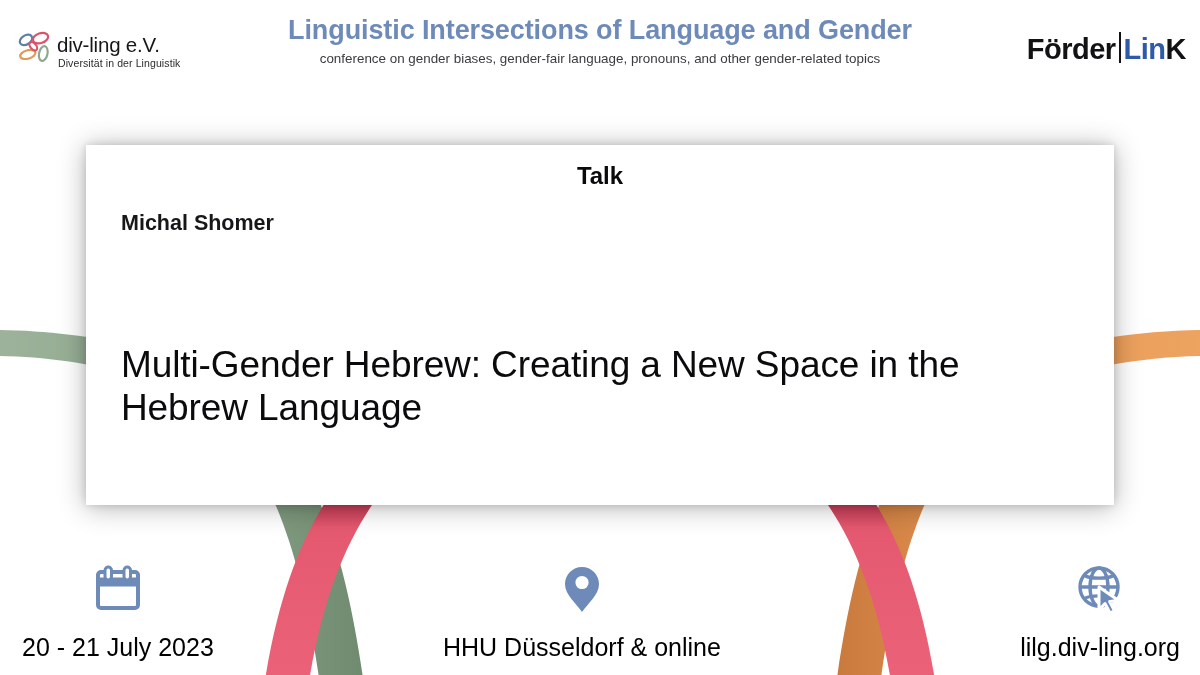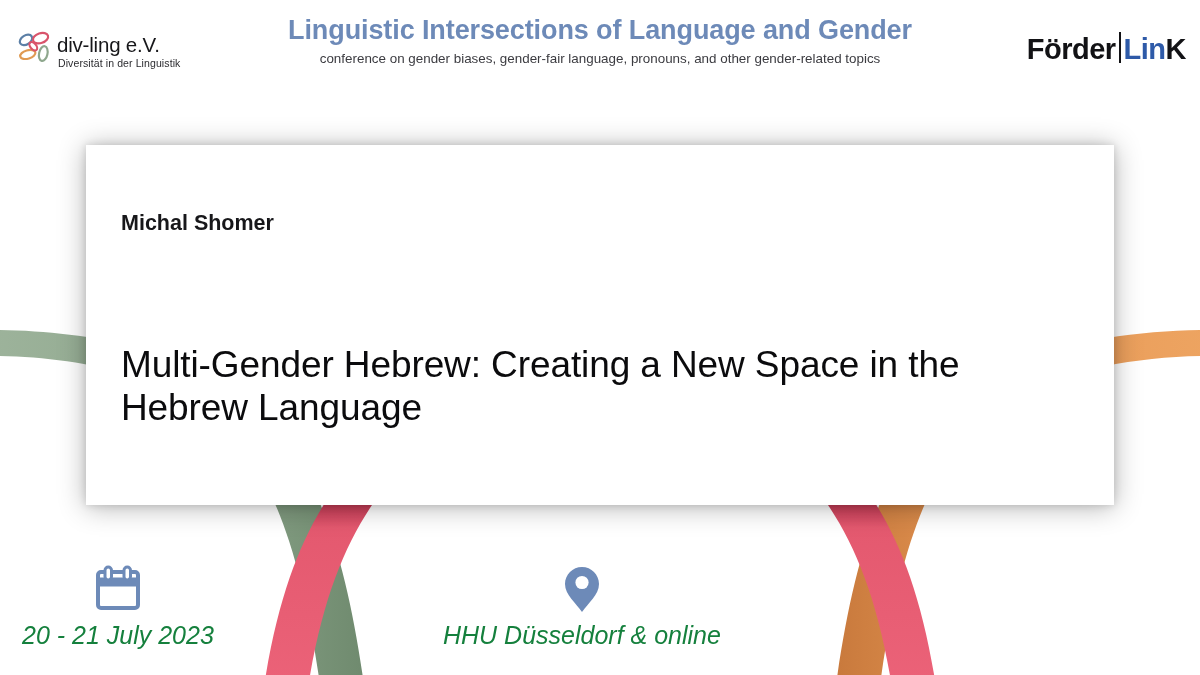--- a/index.html
+++ b/index.html
@@ -150,25 +150,24 @@
   .foot-item {
     position: absolute;
     display: flex;
     flex-direction: column;
     align-items: center;
   }
   .foot-item .ficon { height: 52px; display: flex; align-items: center; justify-content: center; }
   .foot-label {
     font-size: 25px;
     font-weight: 400;
-    color: #15803d;
+    color: #000000;
     line-height: 32px;
     white-space: nowrap;
-    margin-top: 4px;
-    font-style: italic;
+    margin-top: 16px;
   }
   .fi-date { left: 22px; top: 8px; }
   .fi-venue { left: 443px; top: 8px; }
   .fi-web  { right: 20px; top: 8px; }
 </style>
 </head>
 <body>
 
 <div class="slide">
 
@@ -246,20 +245,21 @@
 
     <div class="funder">
       <span class="f-black">Förder</span>
       <span class="f-bar"></span>
       <span class="f-blue">Lin</span>
       <span class="f-black">K</span>
     </div>
   </div>
 
   <div class="card">
+    <div class="card-type">Talk</div>
     <div class="card-author">Michal Shomer</div>
     <div class="card-title">Multi-Gender Hebrew: Creating a New Space in the Hebrew Language</div>
   </div>
 
   <div class="footer">
 
     <div class="foot-item fi-date">
       <span class="ficon">
         <svg width="54" height="50" viewBox="0 0 54 50">
           <rect x="7" y="8" width="40" height="36" rx="3" ry="3" fill="none" stroke="#6d8ab8" stroke-width="4"></rect>
@@ -274,15 +274,30 @@
     <div class="foot-item fi-venue">
       <span class="ficon">
         <svg width="44" height="52" viewBox="0 0 44 52">
           <path d="M22 4 C12.6 4 5 11.6 5 21 C5 32 16 40 22 49 C28 40 39 32 39 21 C39 11.6 31.4 4 22 4 Z" fill="#6d8ab8"></path>
           <circle cx="22" cy="19.5" r="6.6" fill="#ffffff"></circle>
         </svg>
       </span>
       <span class="foot-label">HHU Düsseldorf &amp; online</span>
     </div>
 
+    <div class="foot-item fi-web">
+      <span class="ficon">
+        <svg width="54" height="52" viewBox="0 0 54 52">
+          <g fill="none" stroke="#6d8ab8" stroke-width="3.4">
+            <circle cx="26" cy="24" r="19"></circle>
+            <ellipse cx="26" cy="24" rx="9" ry="19"></ellipse>
+            <path d="M7 24 H45"></path>
+            <path d="M11.5 12.5 C17 16 35 16 40.5 12.5"></path>
+            <path d="M11.5 35.5 C17 32 35 32 40.5 35.5"></path>
+          </g>
+          <path d="M26 24 L26 47 L32 40.5 L37 50 L41.5 47.8 L36.6 38.6 L45.5 37.4 Z" fill="#6d8ab8" stroke="#ffffff" stroke-width="3" stroke-linejoin="round"></path>
+        </svg>
+      </span>
+      <span class="foot-label">lilg.div-ling.org</span>
+    </div>
 
   </div>
 </div>
 
 </body></html>

